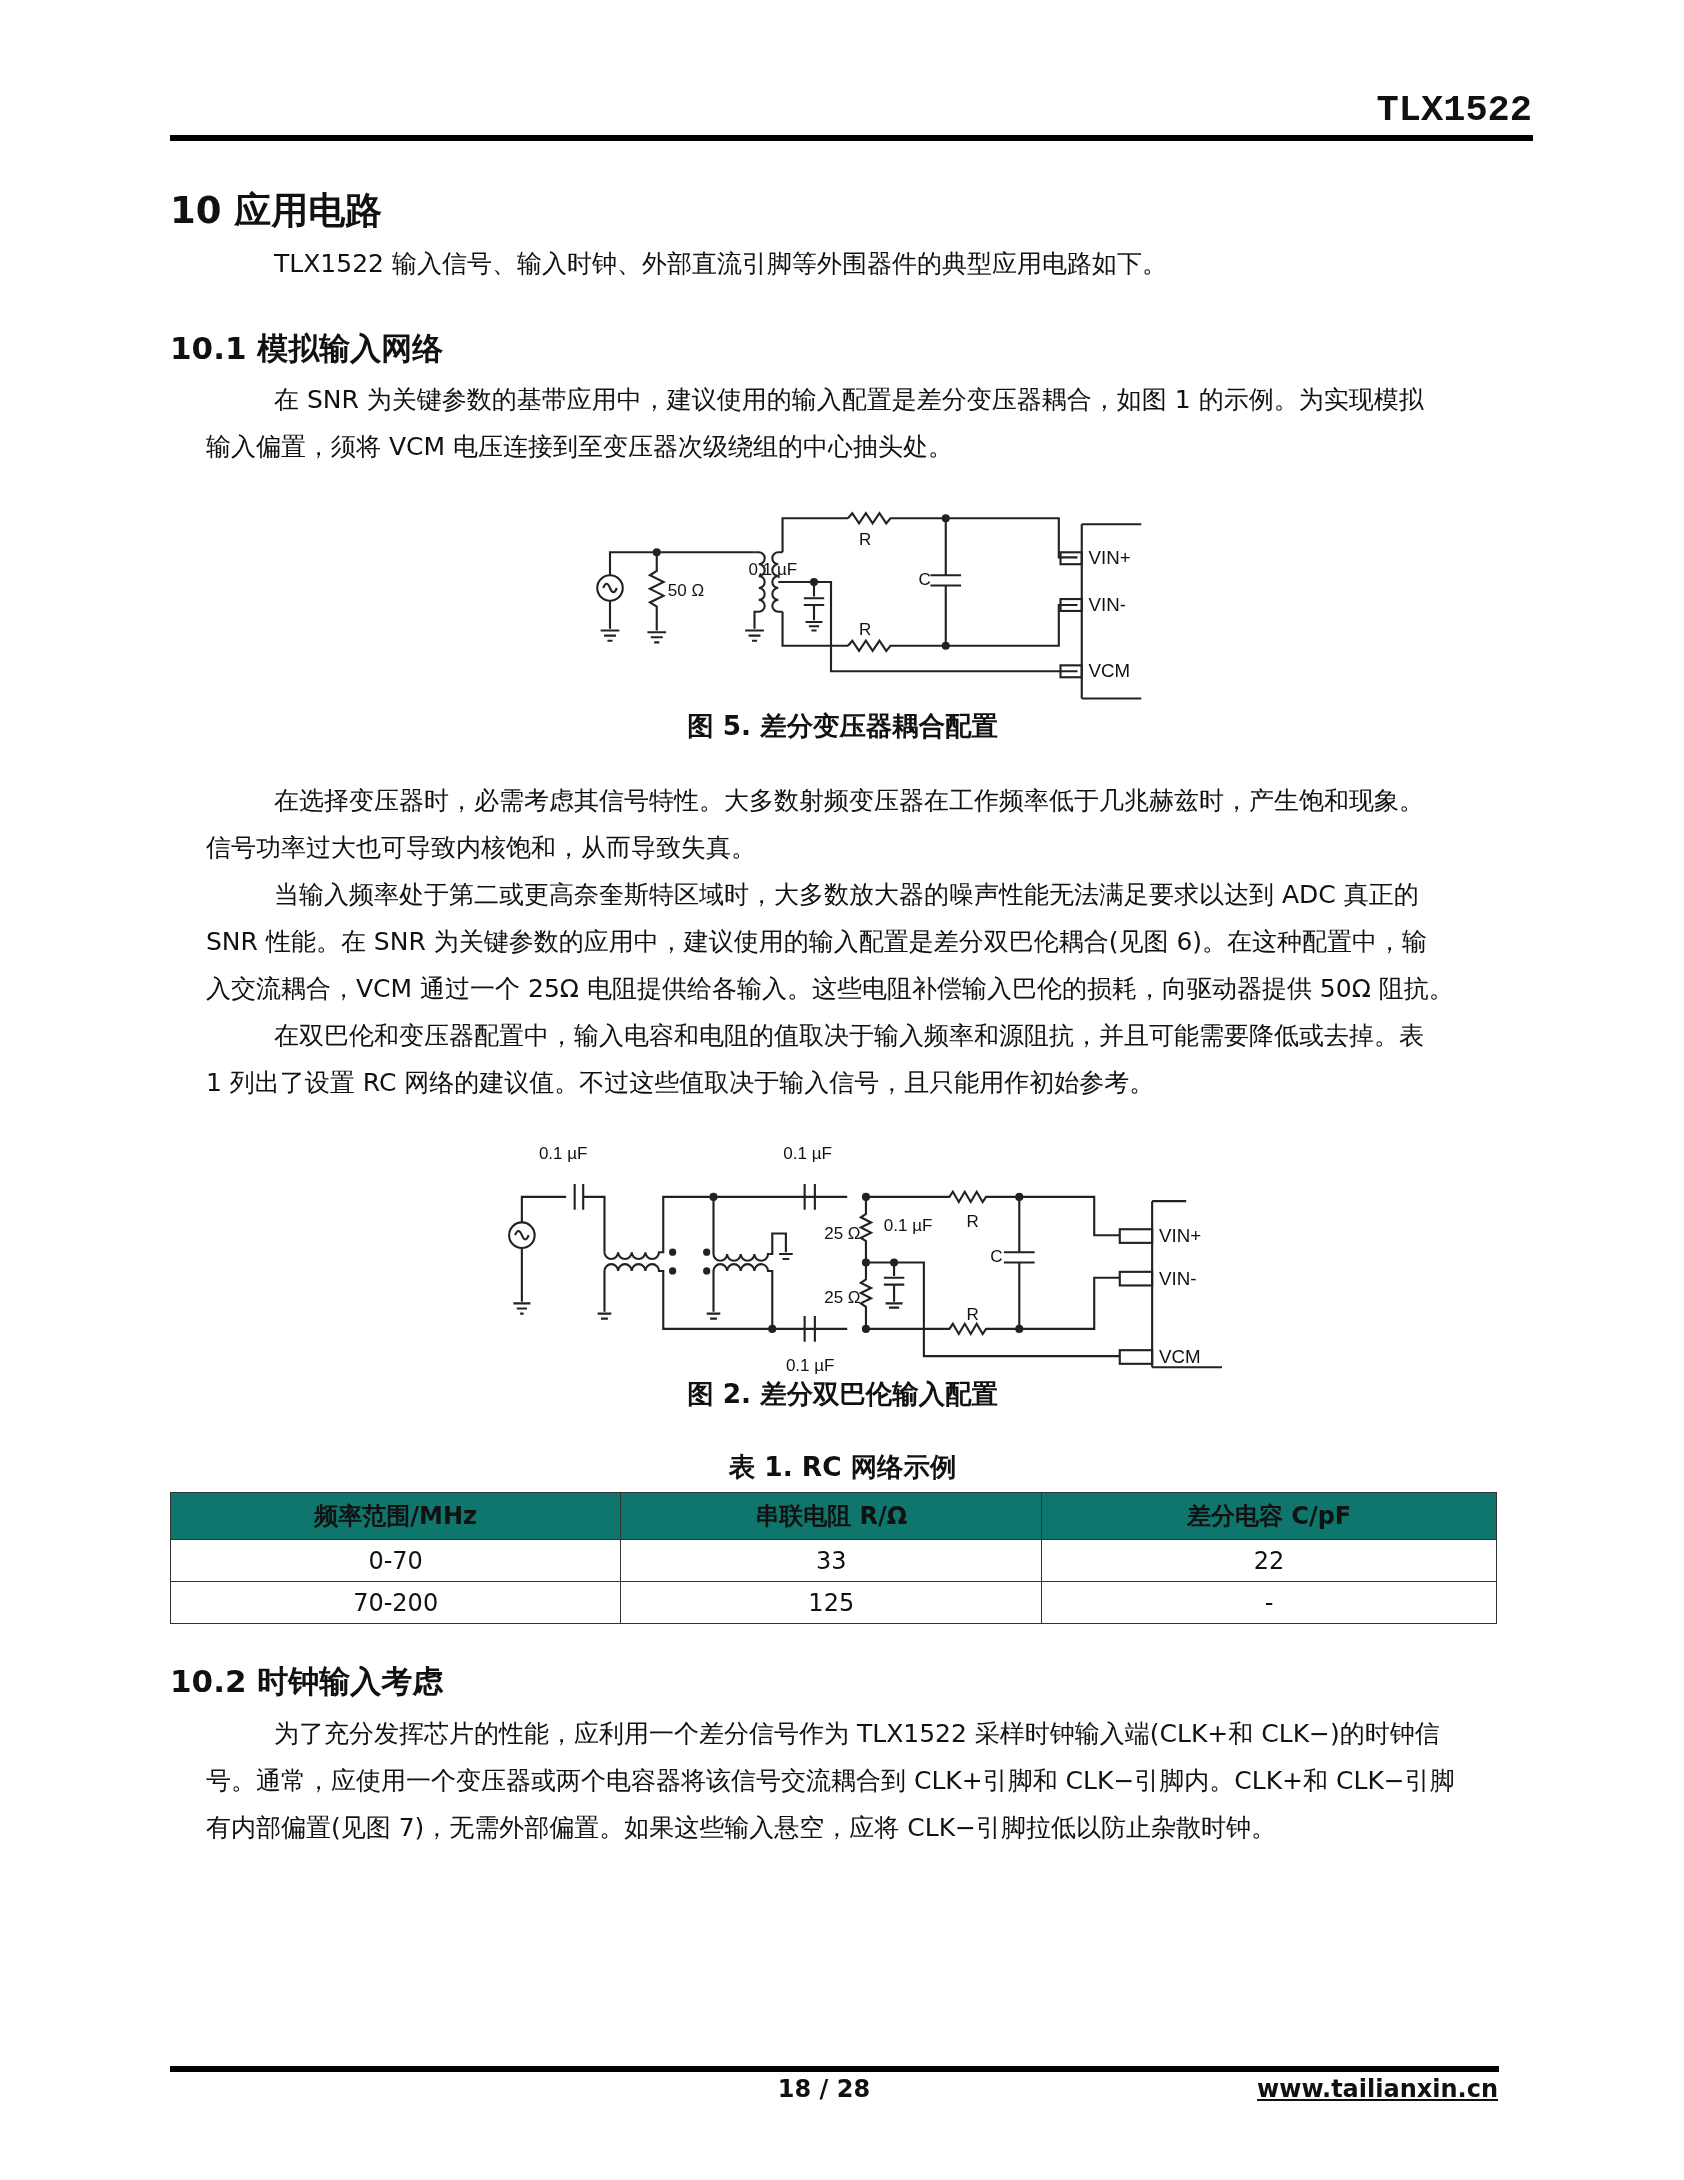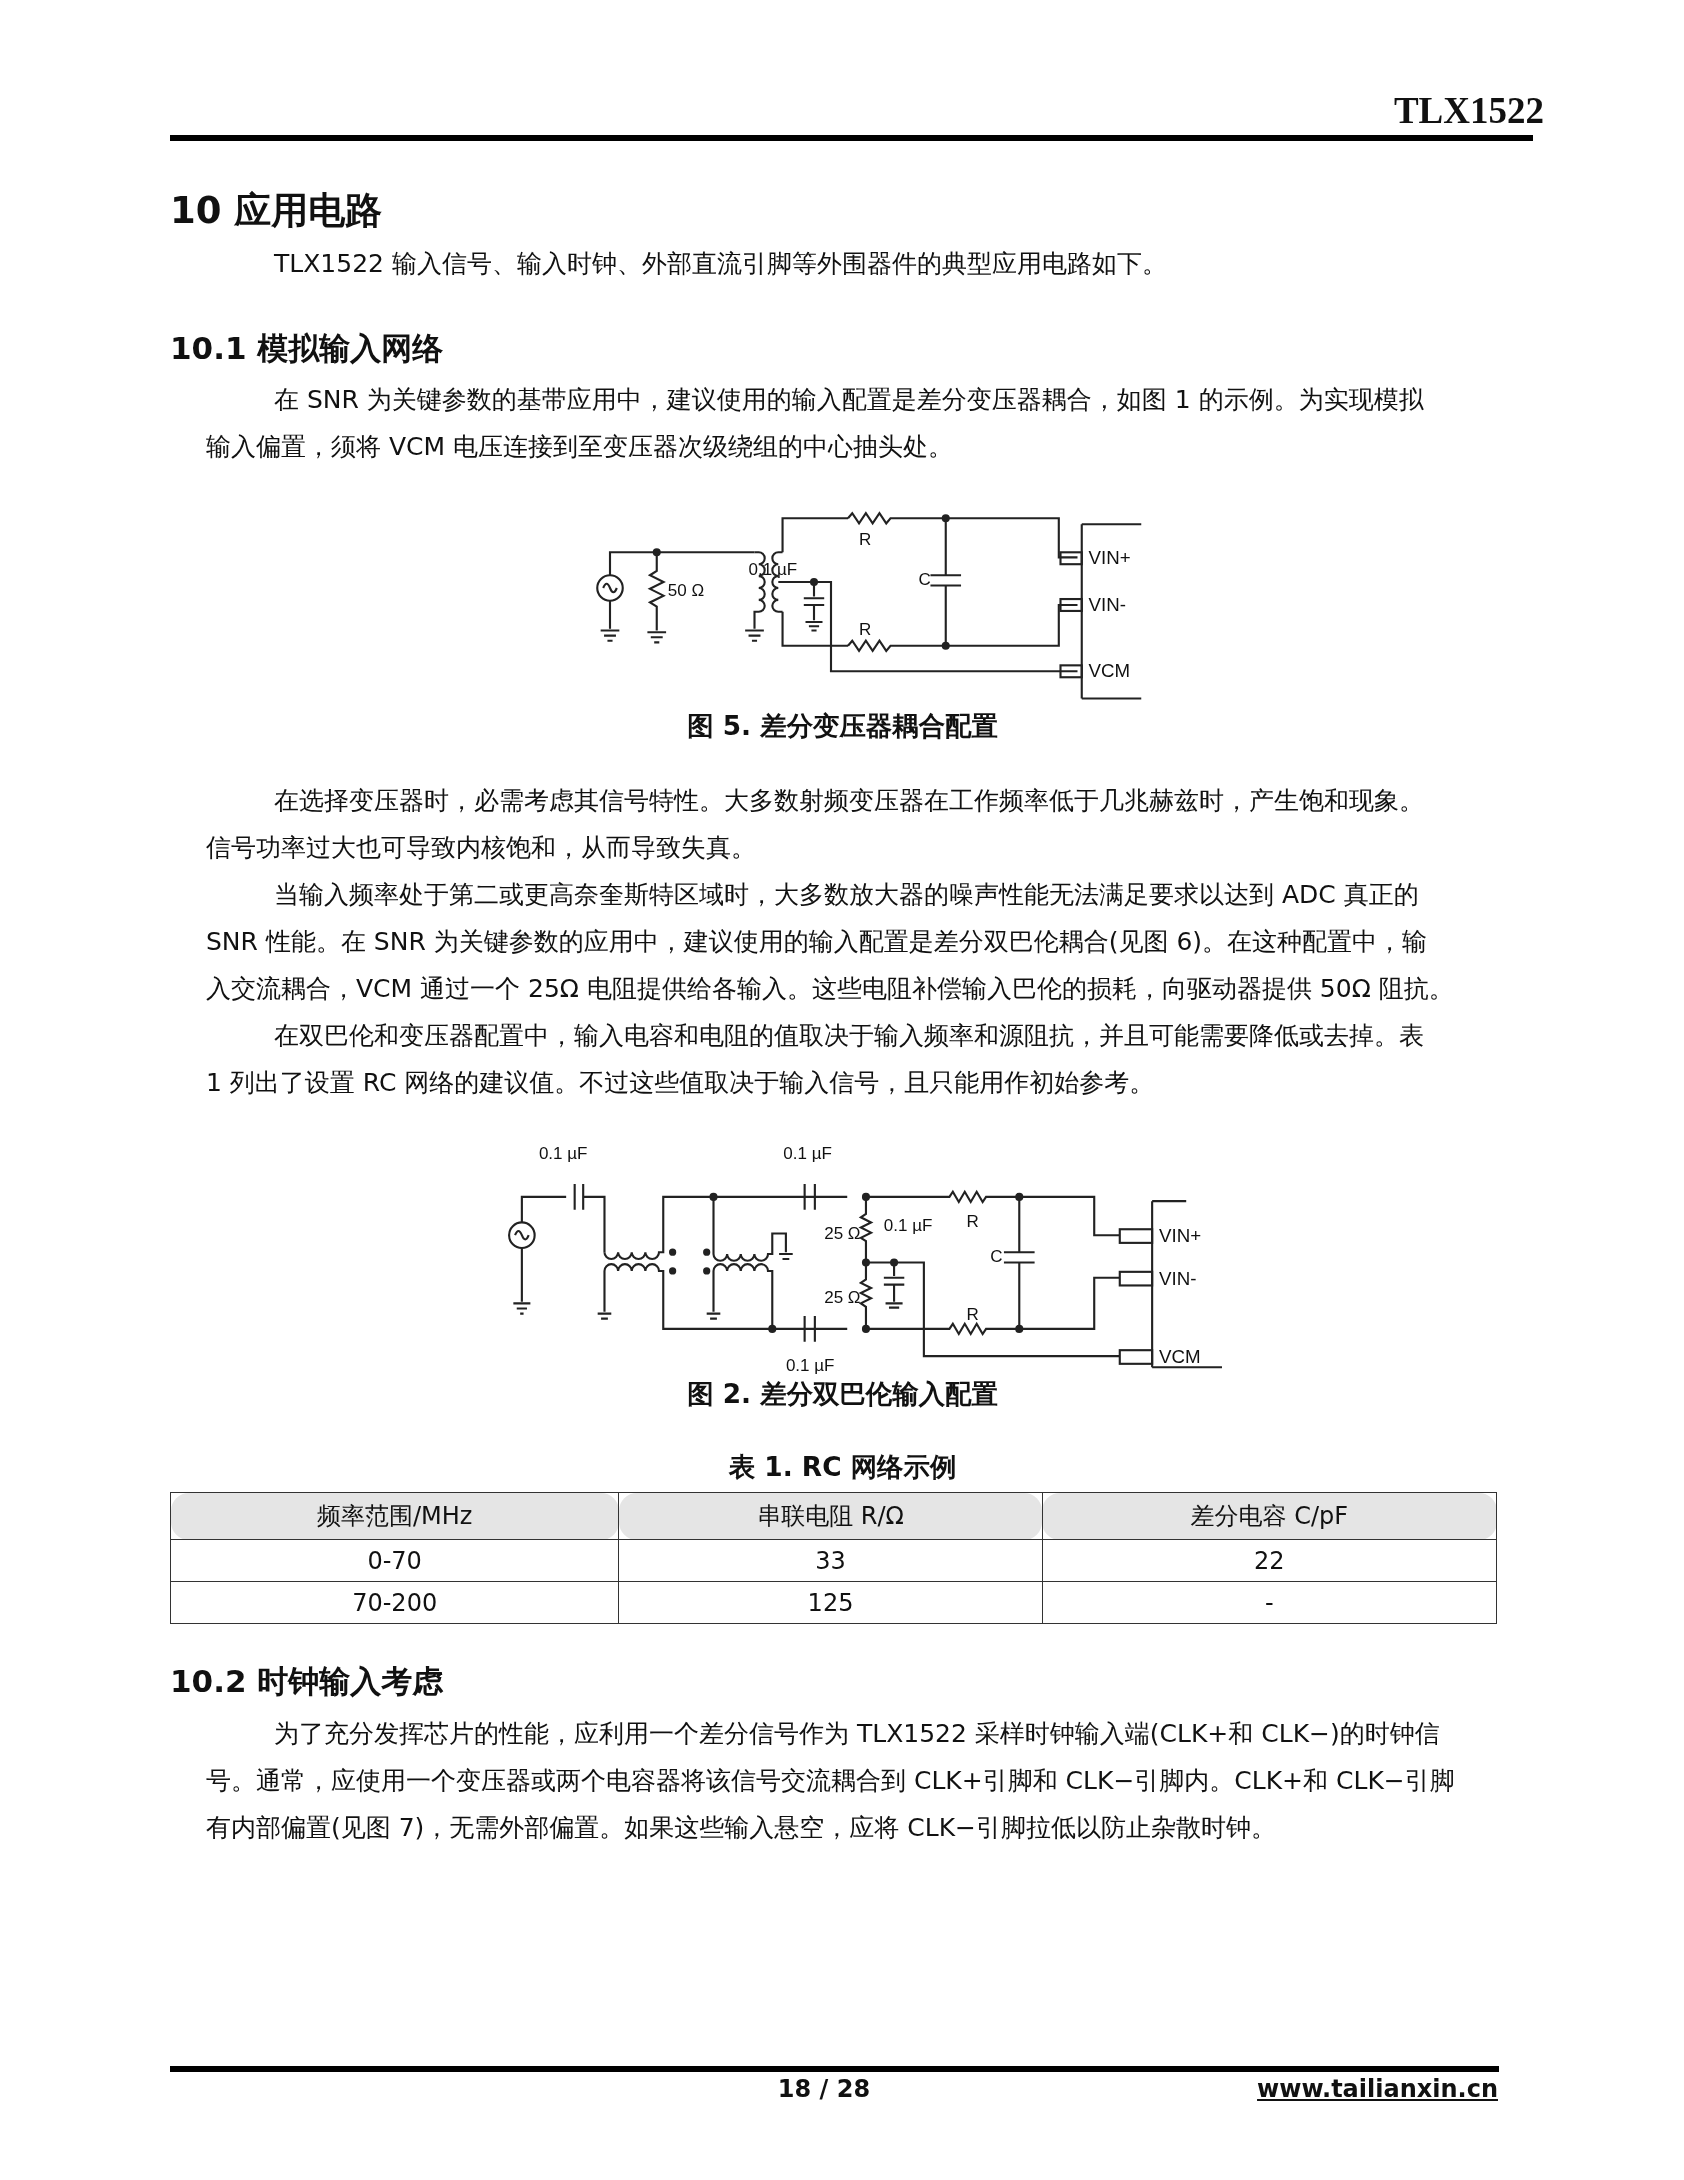--- a/index.html
+++ b/index.html
@@ -1,30 +1,30 @@
 <!DOCTYPE html>
 <html style="font-size:13.6px"><head>
 <meta charset="utf-8">
 <style>
   html,body{margin:0;padding:0;background:#fff;}
   body{width:1685px;height:2181px;position:relative;overflow:hidden;color:#111;
        font-family:"DejaVu Sans","Liberation Sans",sans-serif;}
   .abs{position:absolute;}
-  .hdr-title{right:141px;top:89px;font-size:37px;font-weight:bold;font-family:Liberation Serif, serif;}
+  .hdr-title{right:153px;top:89px;font-size:37px;font-weight:bold;font-family:Liberation Mono, monospace;}
   .hdr-line{left:170px;width:1363px;top:135px;height:6px;background:#000;}
   .h1{left:170px;top:186px;font-size:37px;font-weight:bold;}
   .h2{left:170px;font-size:31px;font-weight:bold;}
   .p{left:170px;width:1329px;font-size:25px;line-height:47px;text-align:justify;}
   .p .ln{display:block;white-space:nowrap;margin-left:36px;}
   .p .ind{padding-left:68px;}
   .cap{left:0;width:1685px;text-align:center;font-size:26.4px;font-weight:bold;}
   svg text{font-family:"Liberation Sans","DejaVu Sans",sans-serif;fill:#111;}
   table.rc{position:absolute;left:170px;top:1492px;width:1327px;border-collapse:collapse;font-size:24px;}
   table.rc th,table.rc td{border:1.7px solid #333;text-align:center;height:41px;padding:0;}
-  table.rc th{background:#e5e5e5;font-weight:normal;height:46px;border-radius:18px;}
+  table.rc th{background:#0f766e;font-weight:bold;height:46px;}
   .ftr-line{left:170px;width:1329px;top:2066px;height:6px;background:#000;}
   .ftr-page{left:0;width:1648px;top:2075px;text-align:center;font-size:24px;font-weight:bold;}
   .ftr-url{right:187px;top:2075px;font-size:24px;font-weight:bold;text-decoration:underline;}
 </style>
 </head>
 <body>
 
 <div class="abs hdr-title">TLX1522</div>
 <div class="abs hdr-line"></div>
 

